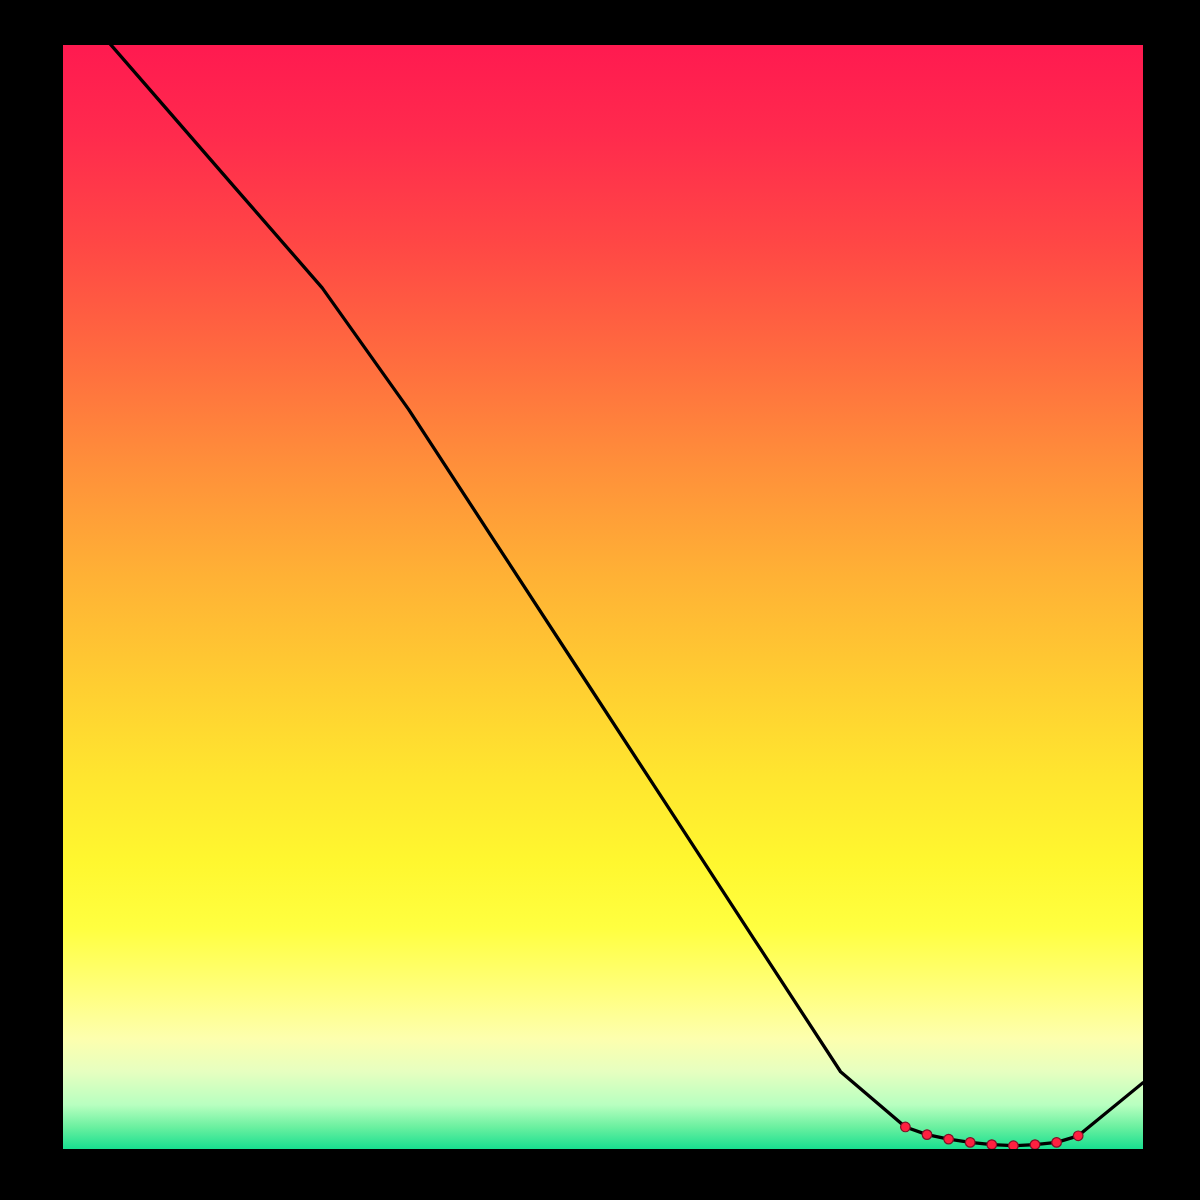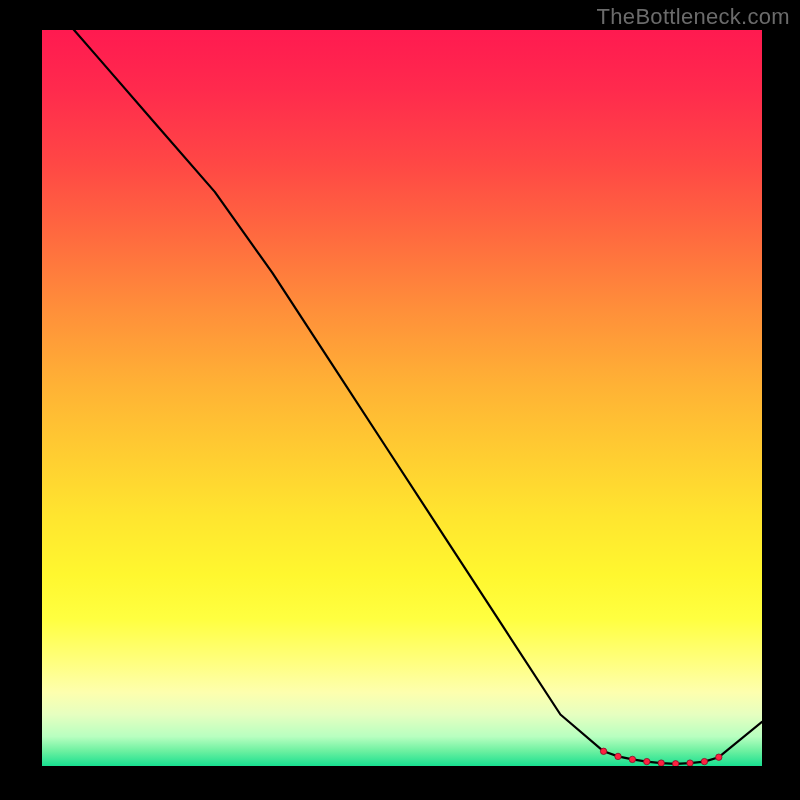--- a/index.html
+++ b/index.html
@@ -57,21 +57,20 @@
     left: 0;
     top: 0;
     width: 720px;
     height: 736px;
   }
 </style>
 </head>
 <body>
 <div class="frame">
 
-  <div class="watermark">TheBottleneck.com</div>
 
   <div class="plot-area">
     <svg class="curve" viewBox="0 0 720 736" preserveAspectRatio="none">
 
       <polyline id="main-line" fill="none" stroke="#000000" stroke-width="2.2" stroke-linejoin="round" stroke-linecap="round" points="0.0,-36.8 57.6,29.4 115.2,95.7 172.8,161.9 230.4,242.9 288.0,331.2 345.6,419.5 403.2,507.8 460.8,596.2 518.4,684.5 561.6,721.3 576.0,726.4 590.4,729.4 604.8,731.6 619.2,733.1 633.6,733.8 648.0,733.1 662.4,731.6 676.8,727.2 720.0,691.8"></polyline>
 
       <g id="markers">
           <circle cx="561.6" cy="721.3" r="3.2" fill="#ff2040" stroke="#801028" stroke-width="0.8"></circle>
           <circle cx="576.0" cy="726.4" r="3.2" fill="#ff2040" stroke="#801028" stroke-width="0.8"></circle>
           <circle cx="590.4" cy="729.4" r="3.2" fill="#ff2040" stroke="#801028" stroke-width="0.8"></circle>

